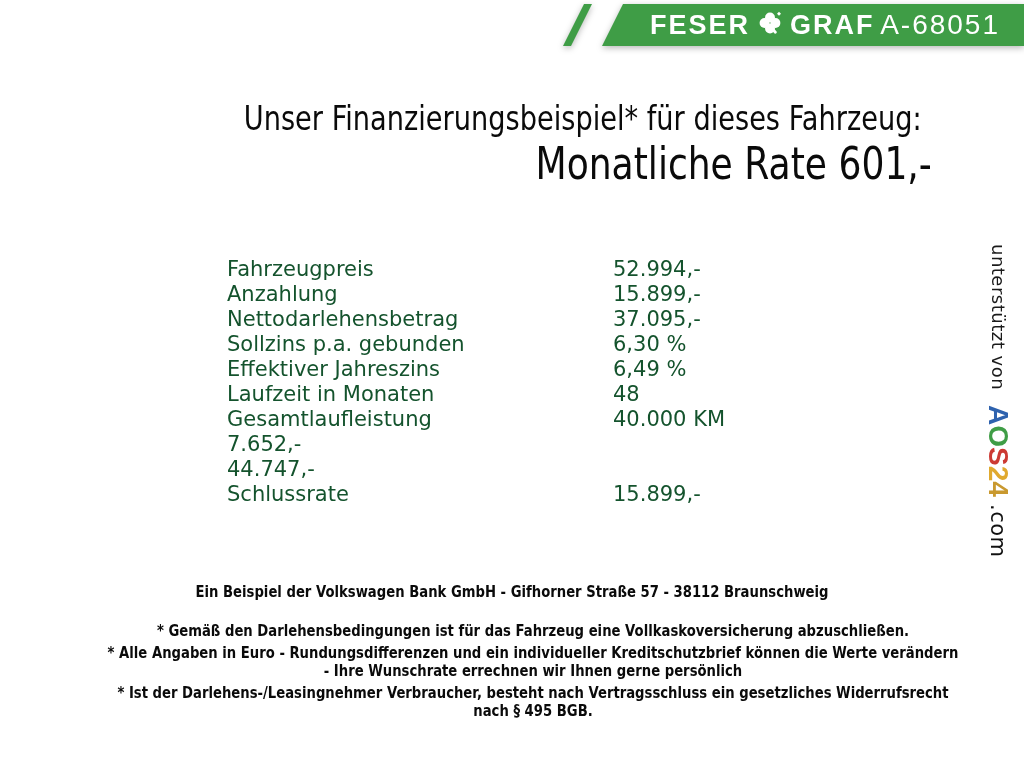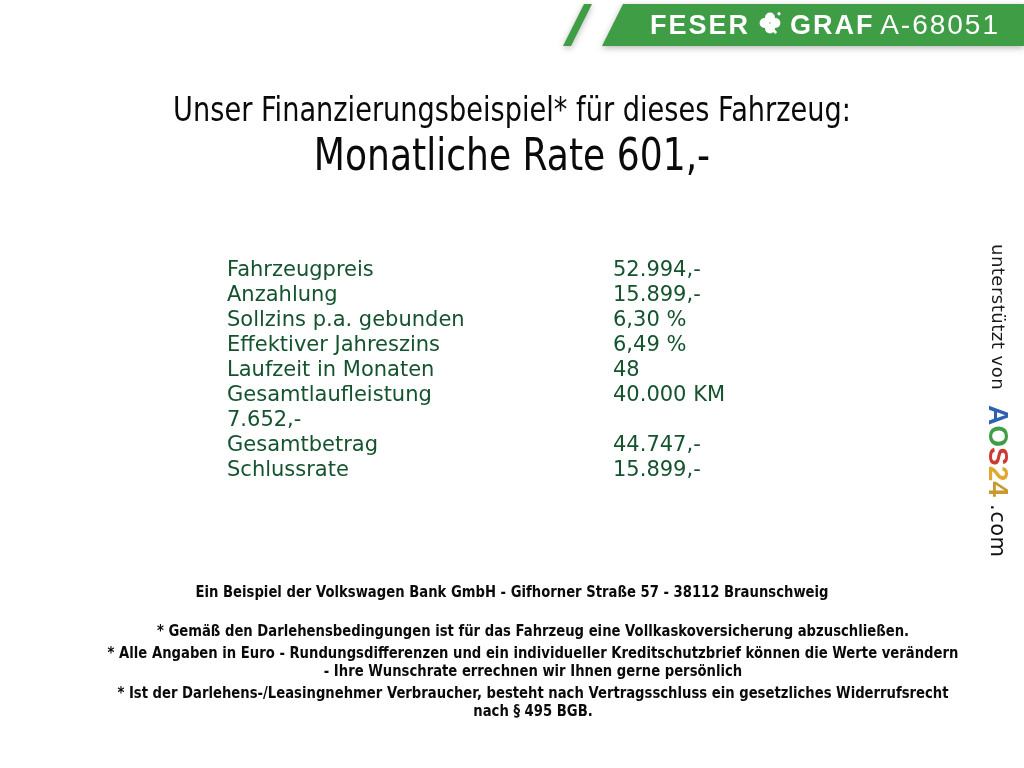--- a/index.html
+++ b/index.html
@@ -14,21 +14,21 @@
   .banner-main   { position:absolute; inset:0; clip-path:polygon(73px 0, 100% 0, 100% 100%, 52px 100%); }
   .banner-sliver { position:absolute; inset:0; clip-path:polygon(34px 0, 42px 0, 21px 100%, 13px 100%); }
   .banner-content { position:absolute; left:100px; right:24px; top:0; height:100%;
                     display:flex; align-items:center; color:#fff;
                     font-family:"Liberation Sans", sans-serif; }
   .brand { display:flex; align-items:center; font-size:27px; font-weight:700; letter-spacing:2px; }
   .brand .clover { margin:2px 7px 0 7px; }
   .ref { margin-left:auto; font-size:28px; font-weight:400; letter-spacing:2px; }
 
   
-  .title { position:absolute; top:90px; left:0; width:1024px; text-align:center; color:#0a0a0a; }
+  .title { position:absolute; top:99px; left:0; width:1024px; text-align:right; color:#0a0a0a; }
   .title-line1 { font-size:34px; line-height:38px; white-space:nowrap;
                  transform:scaleX(0.80); transform-origin:50% 50%; }
   .title-line2 { font-size:44px; line-height:50px; white-space:nowrap; margin-top:2px;
                  transform:scaleX(0.82); transform-origin:50% 50%; }
 
   
   .table { position:absolute; left:227px; top:257px; width:540px;
            font-size:21px; color:#14532d; }
   .row { display:flex; height:25px; line-height:25px; white-space:nowrap; }
   .row .lbl { width:386px; }
@@ -87,40 +87,43 @@
   <section class="table">
     <div class="row">
       <span class="lbl">Fahrzeugpreis</span>
       <span class="val">52.994,-</span>
     </div>
     <div class="row">
       <span class="lbl">Anzahlung</span>
       <span class="val">15.899,-</span>
     </div>
     <div class="row">
+      <span class="lbl">Nettodarlehensbetrag</span>
+      <span class="val">37.095,-</span>
+    </div>
+    <div class="row">
       <span class="lbl">Sollzins p.a. gebunden</span>
       <span class="val">6,30 %</span>
     </div>
     <div class="row">
       <span class="lbl">Effektiver Jahreszins</span>
       <span class="val">6,49 %</span>
     </div>
     <div class="row">
       <span class="lbl">Laufzeit in Monaten</span>
       <span class="val">48</span>
     </div>
     <div class="row">
       <span class="lbl">Gesamtlaufleistung</span>
       <span class="val">40.000 KM</span>
     </div>
     <div class="row">
       <span class="val">7.652,-</span>
     </div>
     <div class="row">
-      <span class="lbl">Gesamtbetrag</span>
       <span class="val">44.747,-</span>
     </div>
     <div class="row">
       <span class="lbl">Schlussrate</span>
       <span class="val">15.899,-</span>
     </div>
   </section>
 
   <aside class="vertical">
     <span>unterstützt von </span><span class="v-logo"><span style="color: rgb(46, 98, 174);">A</span><span style="color: rgb(63, 157, 70);">O</span><span style="color: rgb(204, 58, 51);">S</span><span style="color: rgb(224, 169, 46);">2</span><span style="color: rgb(201, 153, 47);">4</span></span><span class="v-suffix">.com</span>

